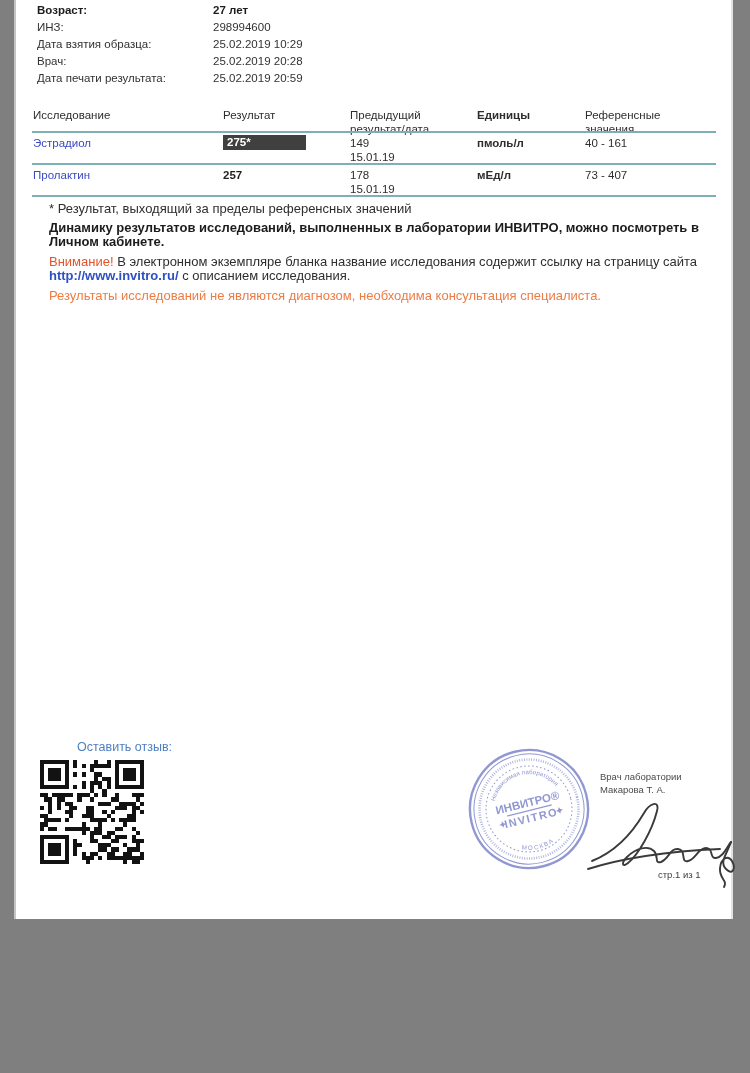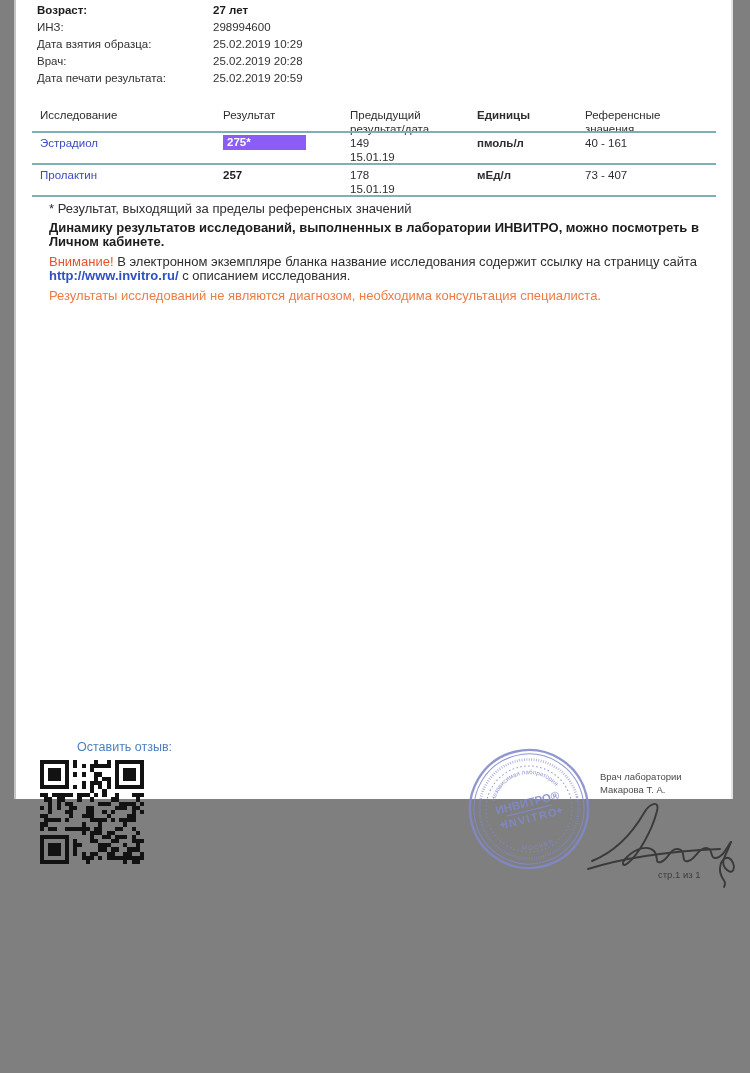--- a/index.html
+++ b/index.html
@@ -1,47 +1,47 @@
 <!DOCTYPE html>
 <html><head>
 <meta charset="utf-8">
 <style>
   * { margin:0; padding:0; box-sizing:border-box; }
   html,body { width:750px; height:1073px; overflow:hidden; }
   body { background:#7f7f7f; font-family:"Liberation Sans","DejaVu Sans",sans-serif; position:relative; }
 
   .paper {
-    position:absolute; left:14px; top:0; width:719px; height:799px;
+    position:absolute; left:14px; top:0; width:719px; height:919px;
     background:#ffffff;
     border-left:2px solid #c4c4c4;
     border-right:2px solid #e2e2e2;
     box-shadow: 3px 0 0 #8b8b8b inset 0 0 0 transparent;
   }
 
   
   .patient-info { position:absolute; left:21px; top:2px; }
   .info-row { display:flex; height:16.9px; line-height:16.9px; font-size:11.5px; color:#323232; }
   .info-row .label { width:176px; }
   .info-row .value { }
   .info-row.bold .label, .info-row.bold .value { font-weight:bold; color:#1c1c1c; }
 
   
   .results { position:absolute; left:0; top:0; width:719px; }
   .cell { position:absolute; font-size:11.5px; color:#2e2e2e; line-height:13.5px; }
-  .c1 { left:24px;  width:180px; }
+  .c1 { left:17px;  width:180px; }
   .c2 { left:207px; width:122px; }
   .c3 { left:334px; width:118px; }
   .c4 { left:461px; width:100px;font-weight:bold; }
   .c5 { left:569px; width:95px;  }
   .hline { position:absolute; left:16px; width:684px; height:2px; background:#7fafb6; }
   a.test-link { color:#3a4ac0; text-decoration:none; cursor:pointer; }
   .result-val { font-weight:bold; color:#1f1f1f; }
   .result-flag {
     display:inline-block; width:83px; height:15px; line-height:15px;
-    background:#8b5cf6; color:#ffffff; font-weight:bold; padding-left:4px;
+    background:#404040; color:#ffffff; font-weight:bold; padding-left:4px;
   }
   .prev-line { display:block; }
 
   
   .note { position:absolute; left:21px; width:692px; font-size:13px; line-height:13.5px; color:#2e2e2e;margin-left:12px; }
   .footnote   { top:202px; }
   .dynamics   { top:221px; font-weight:bold; color:#1c1c1c; }
   .attention  { top:255px; }
   .attn-label { color:#e4532c; }
   a.url-link  { color:#2d50c4; font-weight:bold; text-decoration:none; cursor:pointer; }

